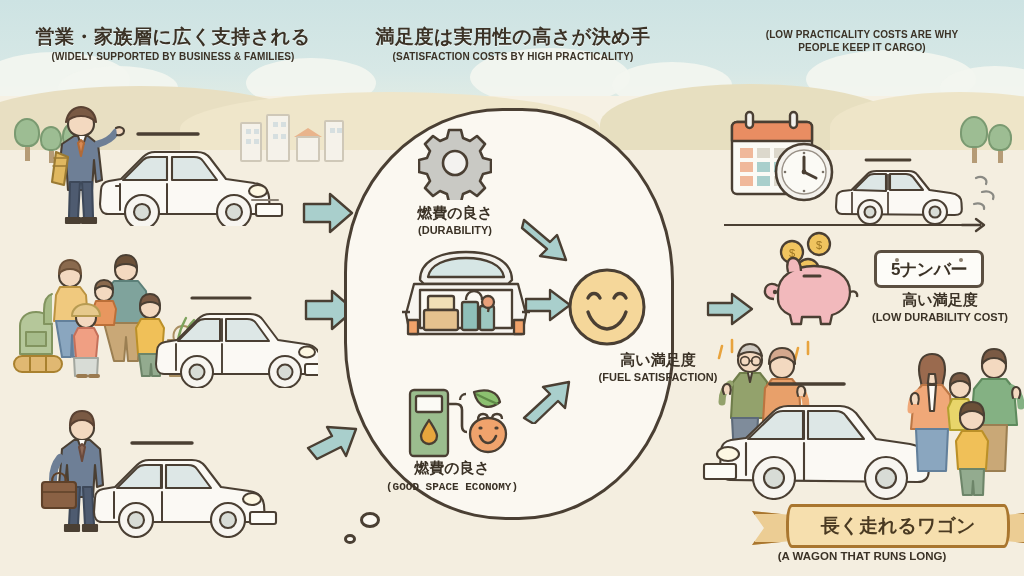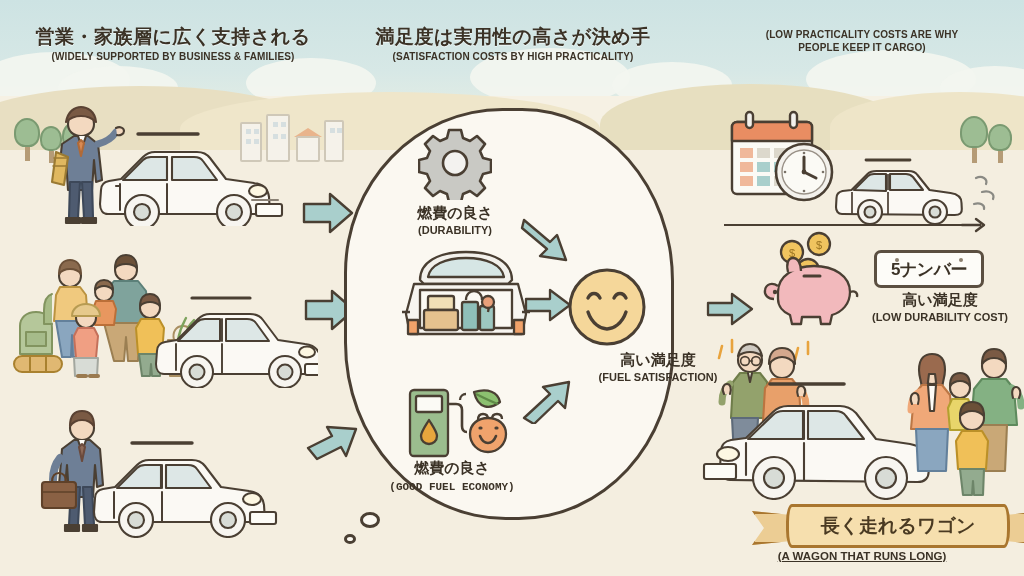--- a/index.html
+++ b/index.html
@@ -71,21 +71,21 @@
   .banner { position:absolute; left:752px; top:504px; width:292px; height:60px; }
   .banner .body { position:absolute; left:34px; top:0; width:224px; height:44px;
                   background:#f6dfae; border:3px solid #a9762f; border-radius:6px/18px;
                   display:flex; align-items:center; justify-content:center; }
   .banner .body span { font-size:19px; font-weight:bold; color:#4a3a22; }
   .banner .tail { position:absolute; top:7px; width:46px; height:34px; background:#eccd94;
                   border:3px solid #a9762f; }
   .banner .tl { left:0;  clip-path:polygon(0 0,100% 14%,100% 86%,0 100%,26% 50%); }
   .banner .tr { right:0; clip-path:polygon(100% 0,0 14%,0 86%,100% 100%,74% 50%); }
   .banner-cap { position:absolute; left:716px; top:550px; width:292px; text-align:center;
-                font-size:11.5px; font-weight:bold; color:#3b3226;text-decoration:underline; }
+                font-size:11.5px; font-weight:bold; color:#3b3226; }
 </style>
 </head>
 <body>
 
 <div class="stage">
 
   <div class="sky-b"></div>
   <div class="cloud" style="left:-20px;top:52px;width:150px;height:56px;"></div>
   <div class="cloud" style="left:58px;top:66px;width:120px;height:44px;"></div>
   <div class="cloud" style="left:246px;top:58px;width:130px;height:50px;"></div>
@@ -319,21 +319,21 @@
       <path d="M70 6c14-4 24 0 26 10-10 8-22 7-26-10z" fill="#8cc070"></path>
       <path d="M72 8c8 4 16 8 22 10" stroke="#5f8a47"></path>
       <path d="M66 48c0-10 8-16 18-16s18 6 18 16-8 18-18 18-18-8-18-18z" fill="#f0a36c"></path>
       <path d="M74 34c0-4 2-6 5-6s5 2 5 5M88 33c0-4 2-5 5-5s5 2 5 5"></path>
       <path d="M76 50c2 5 5 7 8 7s6-2 8-7" stroke-width="2.6" stroke-linecap="round"></path>
       <path d="M76 42h1M92 42h1" stroke-width="3.2" stroke-linecap="round"></path>
     </g>
   </svg>
   <div class="lbl" style="left:372px;top:462px;width:160px;font-family:Liberation Mono, monospace;">
     <div class="jp">燃費の良さ</div>
-    <div class="en">(GOOD FUEL ECONOMY)</div>
+    <div class="en">(GOOD SPACE ECONOMY)</div>
   </div>
 
   <svg class="arrow" style="left:520px;top:212px;" width="54" height="54" viewBox="0 0 54 54">
     <path d="M4 8l26 22 7-7 9 25-26-4 7-7L2 16z" fill="#a9cfcc" stroke="#4a3f33" stroke-width="2.4" stroke-linejoin="round"></path>
   </svg>
   <svg class="arrow" style="left:524px;top:288px;" width="48" height="34" viewBox="0 0 48 34">
     <path d="M2 11h24V2l20 15-20 15v-9H2z" fill="#a9cfcc" stroke="#4a3f33" stroke-width="2.3" stroke-linejoin="round"></path>
   </svg>
   <svg class="arrow" style="left:522px;top:374px;" width="54" height="50" viewBox="0 0 54 50">
     <path d="M2 44L28 20l-7-7 26-5-4 26-7-7L12 50z" fill="#a9cfcc" stroke="#4a3f33" stroke-width="2.4" stroke-linejoin="round"></path>

